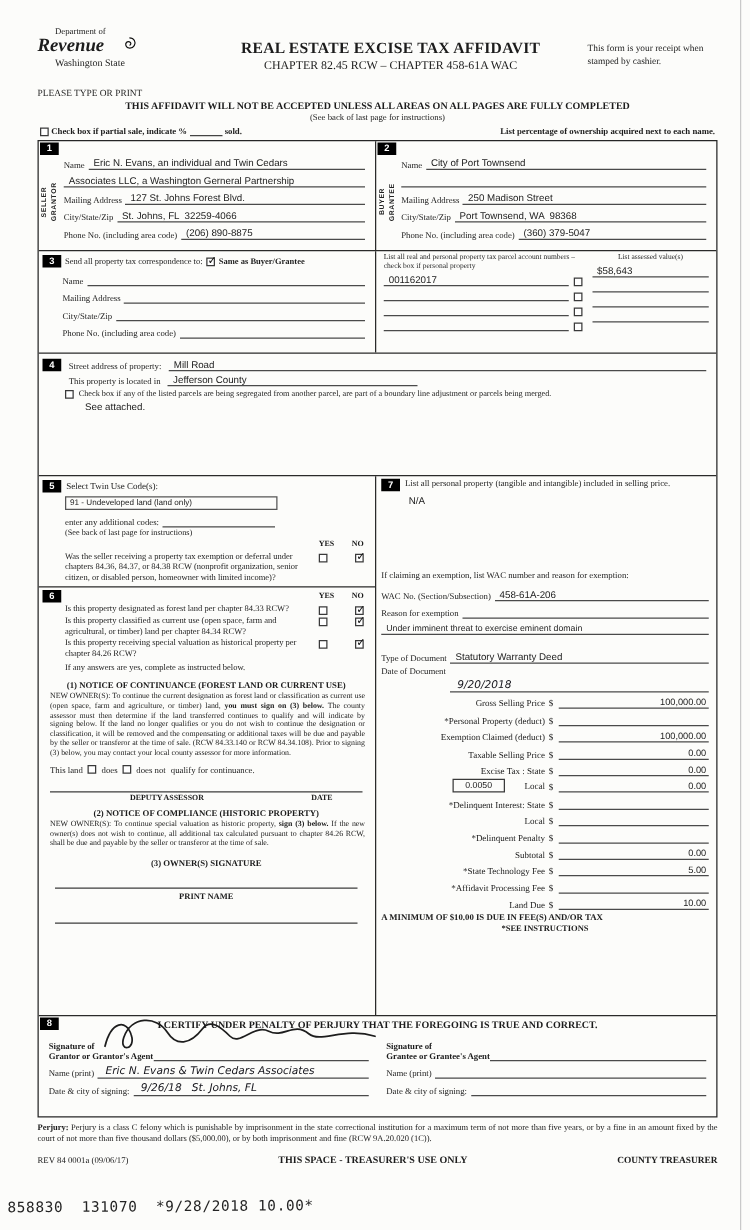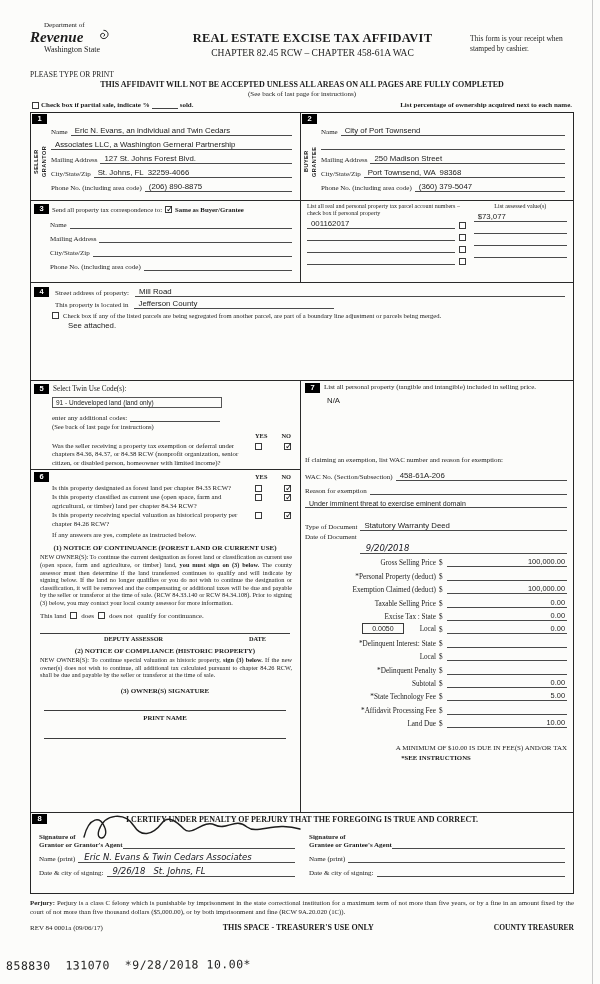--- a/index.html
+++ b/index.html
@@ -100,21 +100,21 @@
 .docline{display:flex;align-items:flex-end;height:13px;font-size:7px;margin-top:10px}
 .dateline{display:flex;align-items:flex-start;height:21px;font-size:7px;margin-top:2px}
 .bigdate{position:absolute;left:10px;bottom:-2px;font-size:16px}
 .mrow{display:flex;align-items:flex-end;height:13.4px;font-size:7.2px}
 .mlabel{flex:1;text-align:right;padding-right:3px;min-width:0}
 .mlabel.rate{display:flex;justify-content:flex-end;align-items:center;gap:16px}
 .ratebox{border:1px solid #3a3a3a;padding:1px 9px;font-family:"Liberation Sans",sans-serif;font-size:7px}
 .mdollar{width:8px;flex:none}
 .mline{width:120px;flex:none;border-bottom:1px solid #4a4a4a;position:relative;height:100%}
 .mval{position:absolute;right:2px;bottom:0;font-size:7.4px}
-.minnote{text-align:right;font-size:7px;font-weight:normal;margin-top:16px;height:10px}
+.minnote{text-align:left;font-size:7px;font-weight:bold;margin-top:2px;height:10px}
 .seeinstr{text-align:center;font-size:6.8px;font-weight:bold;height:9px}
 
 .sec8{height:80px;position:relative;padding:2px 8px 0 8px}
 .sec8 .tab{position:absolute;top:1px;left:1px}
 .certify{text-align:center;font-size:8px;font-weight:bold;height:12px}
 .sigsvg{position:absolute;left:45px;top:-4px;pointer-events:none}
 .sigcols{display:flex;gap:14px;margin-top:2px}
 .sigcol{flex:1;min-width:0}
 .sigfield{display:flex;align-items:flex-end;font-size:7px;height:12px;margin-top:2px}
 .sigfield.tall{height:18px}
@@ -281,21 +281,21 @@
             </div>
           <div class="parcelline">
               <span class="fline"></span>
               <span class="cb"></span>
             </div>
         </div>
         <div class="assessed">
           <div class="smallhead center">List assessed value(s)</div>
           <div class="parcelline">
               <span class="fline">
-                <span class="typed">$73,077</span>
+                <span class="typed">$58,643</span>
               </span>
             </div>
           <div class="parcelline">
               <span class="fline"></span>
             </div>
           <div class="parcelline">
               <span class="fline"></span>
             </div>
           <div class="parcelline">
               <span class="fline"></span>

